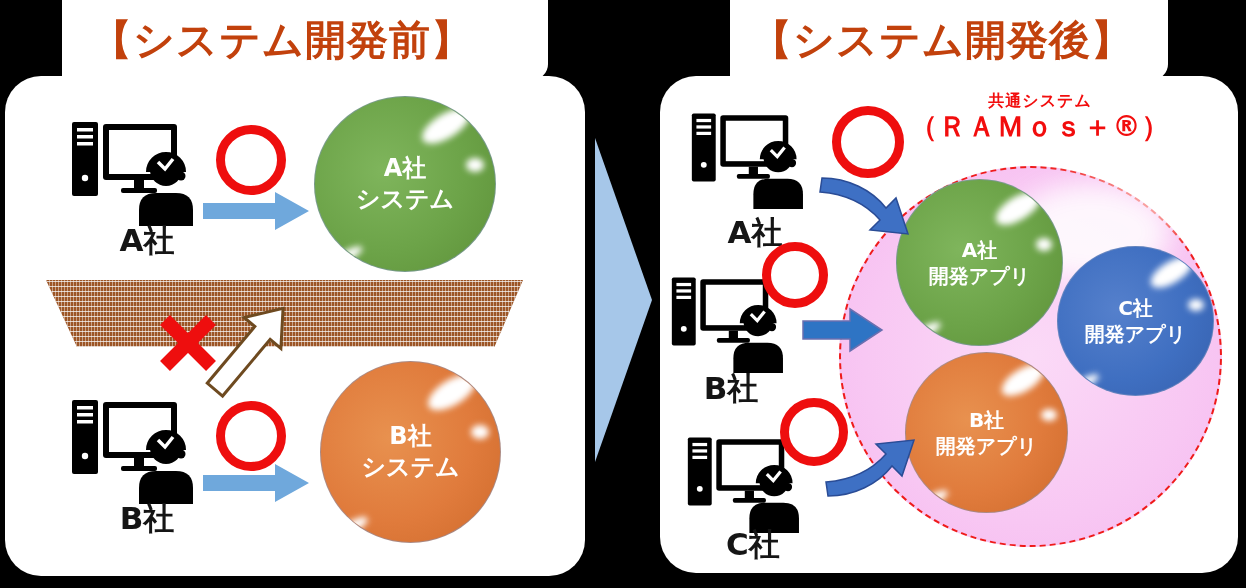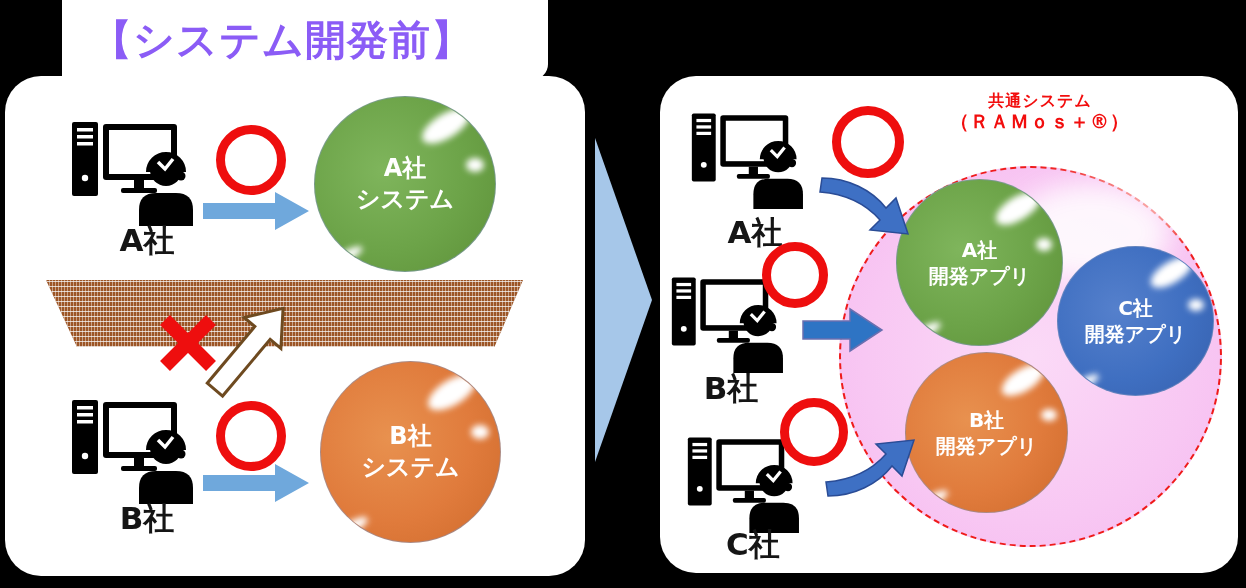--- a/index.html
+++ b/index.html
@@ -7,21 +7,21 @@
     position:relative;width:1246px;height:588px;background:#000;overflow:hidden;
     font-family:"DejaVu Sans","Liberation Sans",sans-serif;
   }
   
   .band{position:absolute;top:0;height:80px;background:#fff;display:flex;align-items:center;justify-content:center;}
   .band-left{left:62px;width:486px;border-radius:0 0 16px 0;padding-right:46px;box-sizing:border-box;}
   .band-right{left:730px;width:438px;border-radius:0 0 16px 0;padding-right:14px;box-sizing:border-box;}
   .panel{position:absolute;background:#fff;border-radius:36px;}
   .panel-left{left:5px;top:76px;width:580px;height:500px;}
   .panel-right{left:660px;top:76px;width:578px;height:497px;}
-  .title{font-size:41px;font-weight:800;color:#8b5cf6;letter-spacing:1px;white-space:nowrap;}
+  .title{font-size:41px;font-weight:800;color:#c2410c;letter-spacing:1px;white-space:nowrap;}
   
   .chevron{position:absolute;left:595px;top:138px;width:57px;height:324px;background:#A6C7E9;
     clip-path:polygon(0 0,100% 50%,0 100%);}
   
   .pc{position:absolute;}
   
   .company-label{position:absolute;width:110px;text-align:center;font-size:31px;font-weight:700;color:#151515;}
   
   .ring{position:absolute;border:9px solid #EE0E0E;border-radius:50%;box-sizing:border-box;background:transparent;}
   
@@ -47,21 +47,21 @@
     clip-path:polygon(0 0,100% 0,94% 100%,6.5% 100%);}
   
   .pink-circle{position:absolute;left:839px;top:166px;width:383px;height:381px;border-radius:50%;
     border:2.5px dashed #EF1A1A;box-sizing:border-box;
     background:radial-gradient(circle at 50% 50%,#FBDAF7 0%,#F8C7F3 62%,#F5B9EF 100%);}
   .pink-glow{position:absolute;left:45%;top:4%;width:42%;height:26%;border-radius:50%;
     background:#fff;filter:blur(14px);opacity:.85;}
   
   .common-title{position:absolute;left:908px;top:92px;width:264px;text-align:center;color:#F20D0D;font-weight:800;}
   .common-title .c1{font-size:16px;line-height:1.15;letter-spacing:1px;}
-  .common-title .c2{font-size:19px;line-height:1.2;letter-spacing:1px;white-space:nowrap;}
+  .common-title .c2{font-size:28px;line-height:1.2;letter-spacing:1px;white-space:nowrap;}
   .abs{position:absolute;}
 </style>
 </head>
 <body>
 
 <div class="stage">
 
   <svg width="0" height="0" style="position:absolute">
     <defs>
       <symbol id="pc-user" viewBox="0 0 135 112">
@@ -126,20 +126,23 @@
   <div class="sphere sphere-orange fs-big" style="left:320px;top:361px;width:181px;height:182px">
     <span class="hl hl-big"></span>
     <span class="hl hl-dot"></span>
     <span class="hl hl-bot"></span>
     <span class="ln">B社</span>
     <span class="ln">システム</span>
   </div>
 
   <div class="chevron"></div>
 
+  <div class="band band-right">
+    <span class="title">【システム開発後】</span>
+  </div>
   <div class="panel panel-right"></div>
 
   <div class="common-title">
     <div class="c1">共通システム</div>
     <div class="c2">（ＲＡＭｏｓ＋®）</div>
   </div>
 
   <div class="pink-circle">
     <span class="pink-glow"></span>
   </div>

